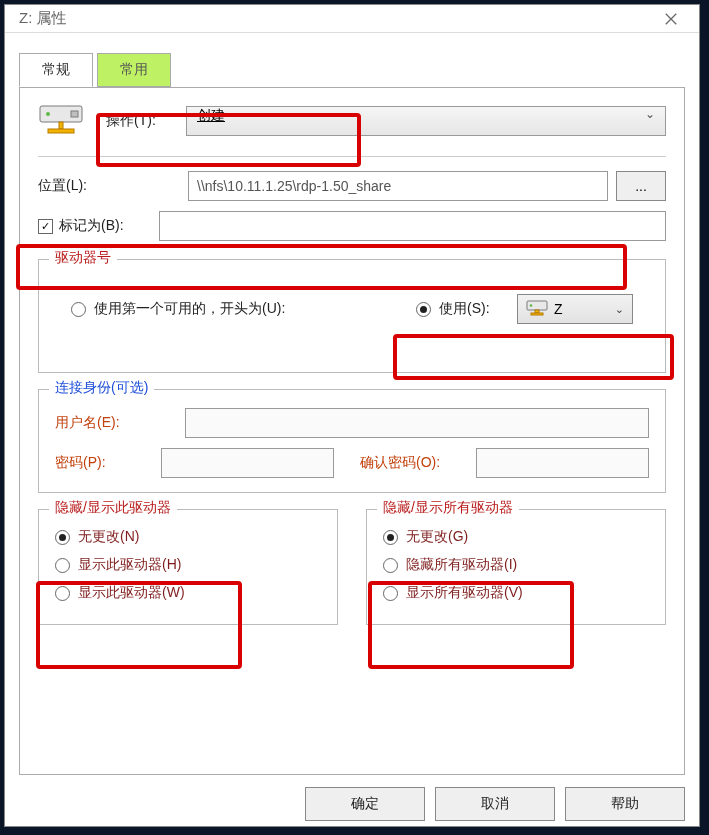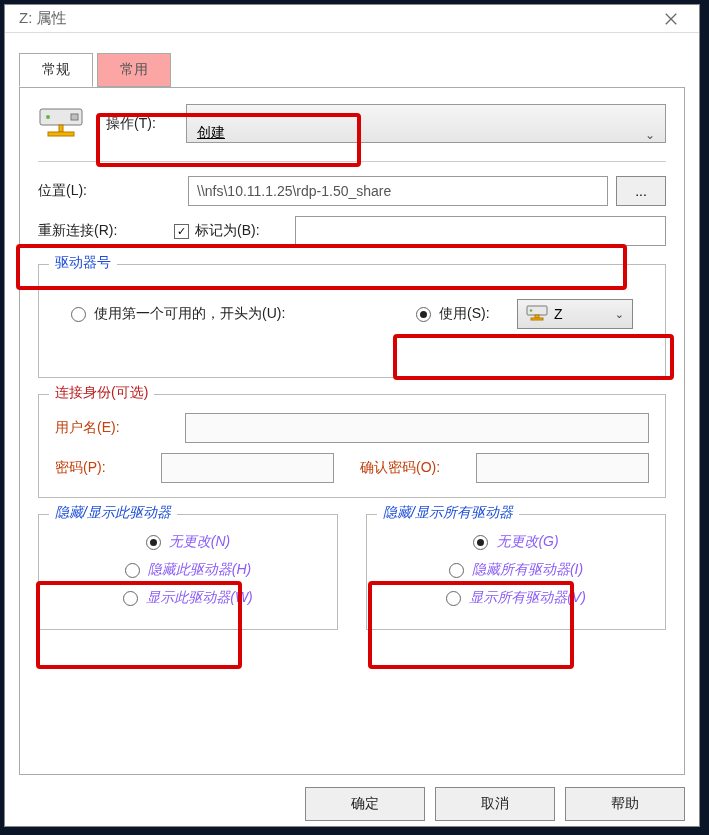--- a/index.html
+++ b/index.html
@@ -45,43 +45,43 @@
 }
 .tab {
   position: absolute; top: 0;
   padding: 7px 22px;
   background: #fff;
   border: 1px solid #aaa;
   border-bottom: none;
   color: #333;
 }
 .tab.active { z-index: 2; border-bottom: 1px solid #fff; }
-.tab.inactive { background: #fca5a5; color: #555; border-bottom:1px solid #aaa;}
+.tab.inactive { background: #bef264; color: #555; border-bottom:1px solid #aaa;}
 .tabpanel {
   border: 1px solid #aaa;
   border-top: 1px solid #aaa;
   padding: 16px 18px;
   height: 688px;
   position: relative;
   margin-top:-1px;
 }
 .row { display: flex; align-items: center; margin-bottom: 10px; position: relative; }
 .icon-drive {
   width: 46px; height: 34px;
   margin-right: 22px;
   position: relative;
 }
 .icon-drive svg { width: 46px; height: 34px; }
 .lbl { color: #222; }
 .lbl.dis { color: #c2410c; }
 .field-combo {
-  flex: 1; height: 39px;
+  flex: 1; height: 30px;
   border: 1px solid #999;
   background: linear-gradient(#f5f5f5,#e6e6e6);
-  display: flex; align-items: flex-end;
+  display: flex; align-items: flex-start;
   padding: 0 10px;
   position: relative;
   text-decoration: underline;
 }
 .field-combo .chev { position: absolute; right: 10px; color: #555; font-size: 12px;}
 .field-text {
   flex: 1; height: 30px;
   border: 1px solid #999;
   padding: 0 8px;
   display: flex; align-items: center;
@@ -101,41 +101,41 @@
 }
 .fieldset {
   border: 1px solid #bbb;
   padding: 18px 16px 14px 16px;
   margin-bottom: 16px;
   position: relative;
 }
 .fieldset .legend {
   position: absolute; top: -11px; left: 10px;
   background: #fff; padding: 0 6px;
-  color: #1d4ed8;
-}
-.fieldset .legend.dis { color: #b91c1c; }
+  color: #b91c1c;
+}
+.fieldset .legend.dis { color: #1d4ed8; }
 .radio {
   width: 15px; height: 15px; border: 1px solid #666; border-radius: 50%;
   display: inline-flex; align-items: center; justify-content: center;
   margin-right: 8px; background:#fff;
 }
 .radio.sel::after { content: ""; width: 7px; height: 7px; border-radius: 50%; background: #222;}
 .drive-combo {
   width: 116px; height: 30px;
   border: 1px solid #888;
   background: linear-gradient(#f2f2f2,#e2e2e2);
   display: flex; align-items: center; padding: 0 8px; gap:6px;
   position: relative;
 }
 .drive-combo .chev { position: absolute; right: 8px; font-size: 11px; color:#444;}
 .mini-drive svg { width: 22px; height: 16px; }
-.two-col { display: flex; gap: 28px; font-style: italic; }
+.two-col { display: flex; gap: 28px; }
 .col { flex: 1; }
-.radio-row { display: flex; align-items: center; margin-bottom: 10px; color:#8b5cf6;justify-content:center;}
+.radio-row { display: flex; align-items: center; margin-bottom: 10px; color:#7f1d1d;}
 .buttons {
   height: 58px;
   display: flex; justify-content: flex-end; gap: 10px;
   padding: 12px 14px; border-top: none;
 }
 .btn {
   width: 120px; height: 34px;
   border: 1px solid #888; background: #efefef;
   display: flex; align-items: center; justify-content: center;
   color: #222;
@@ -194,21 +194,20 @@
         <span class="lbl" style="width:150px">位置(L):</span>
         <div class="field-text">
             <span>\\nfs\10.11.1.25\rdp-1.50_share</span>
           </div>
         <div class="btn-browse">
             <span>...</span>
           </div>
       </div>
 
       <div class="row" style="margin-bottom:18px">
-        <span class="lbl" style="width:136px">重新连接(R):</span>
         <span class="chk">✓</span>
         <span class="lbl" style="width:100px">标记为(B):</span>
         <div class="field-text empty" style="flex:1">
             <span></span>
           </div>
       </div>
 
       <div class="fieldset" style="padding-bottom:32px">
         <span class="legend">驱动器号</span>
         <div class="row" style="margin:16px">
@@ -247,21 +246,21 @@
 
       <div class="two-col">
         <div class="fieldset col">
           <span class="legend">隐藏/显示此驱动器</span>
           <div class="radio-row">
               <span class="radio sel"></span>
               <span>无更改(N)</span>
             </div>
           <div class="radio-row">
               <span class="radio"></span>
-              <span>隐藏此驱动器(H)</span>
+              <span>显示此驱动器(H)</span>
             </div>
           <div class="radio-row" style="margin-bottom:0">
               <span class="radio"></span>
               <span>显示此驱动器(W)</span>
             </div>
         </div>
         <div class="fieldset col">
           <span class="legend">隐藏/显示所有驱动器</span>
           <div class="radio-row">
               <span class="radio sel"></span>

